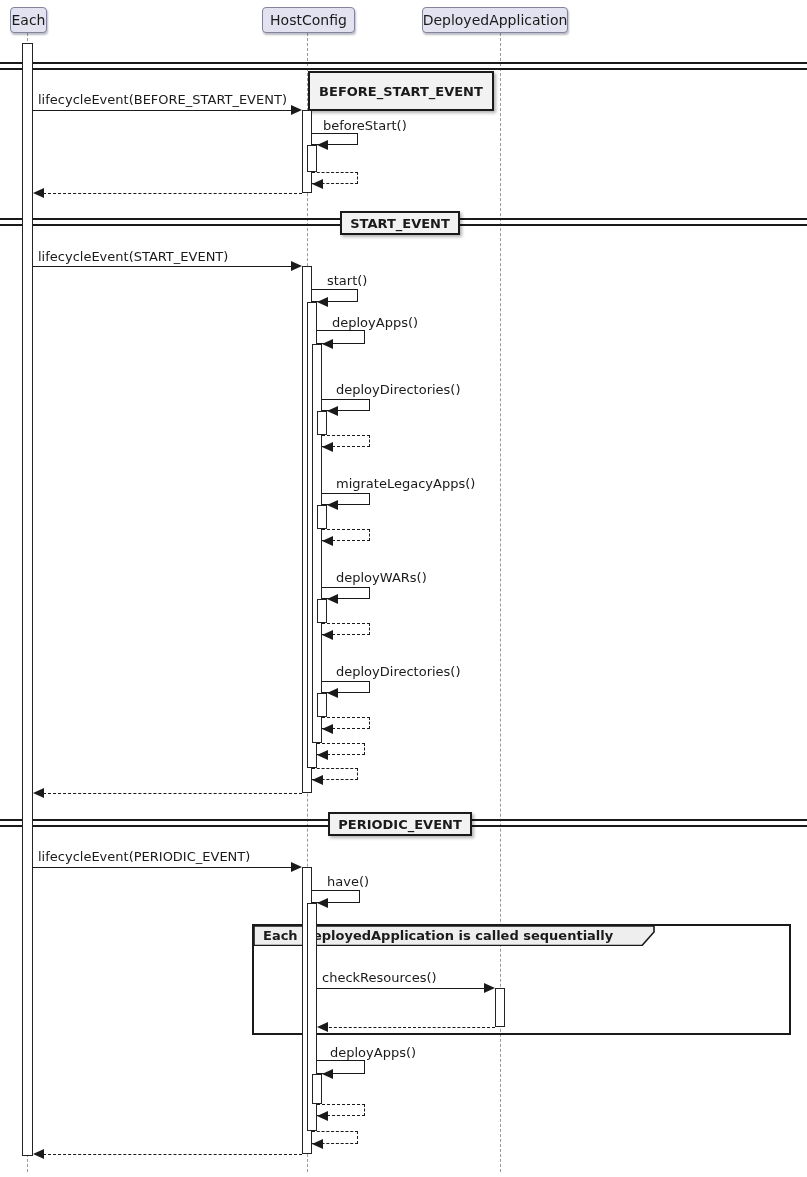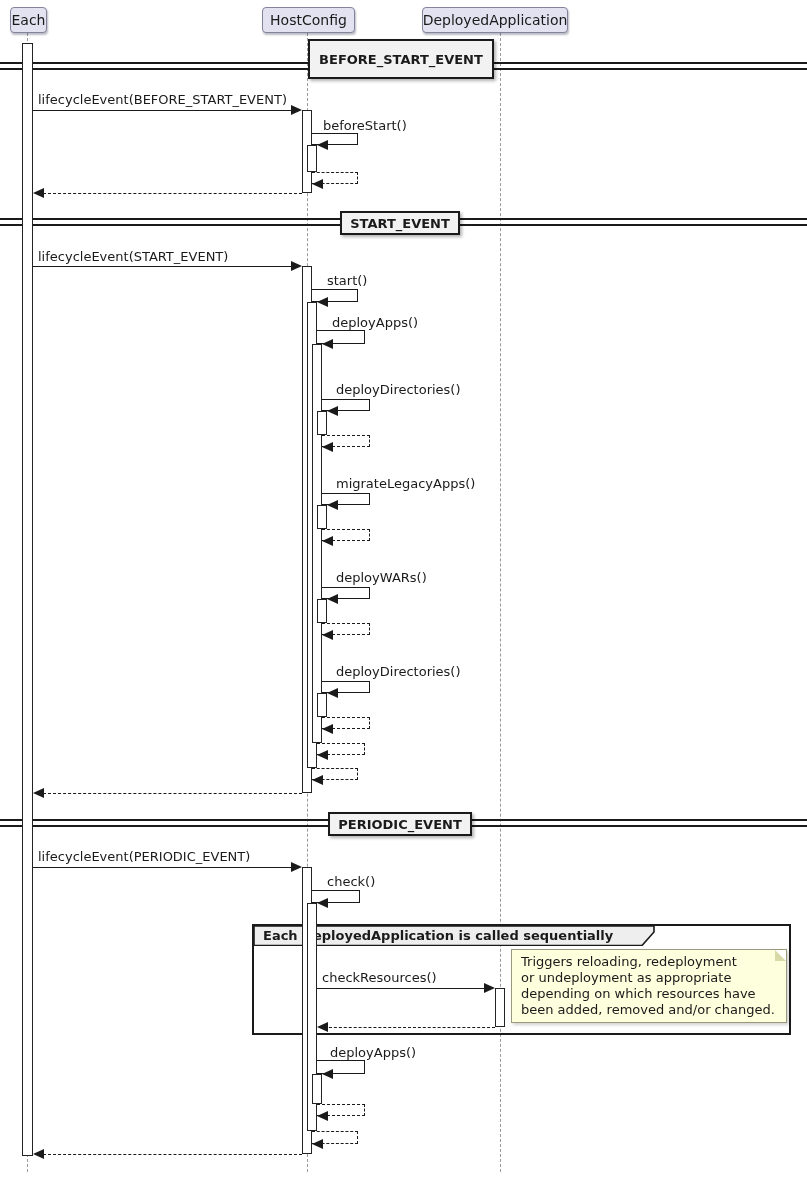--- a/index.html
+++ b/index.html
@@ -41,35 +41,31 @@
   <div class="ll" style="left:307px;top:33px;height:1139px"></div>
   <div class="ll" style="left:500px;top:33px;height:1139px"></div>
 
   <div class="dl" style="top:62px"></div>
   <div class="dl" style="top:68px"></div>
   <div class="dl" style="top:218px"></div>
   <div class="dl" style="top:224px"></div>
   <div class="dl" style="top:819px"></div>
   <div class="dl" style="top:825px"></div>
 
-  <div class="dbox" style="left:308px;top:39px;width:186px;height:40px">BEFORE_START_EVENT</div>
+  <div class="dbox" style="left:308px;top:71px;width:186px;height:40px">BEFORE_START_EVENT</div>
   <div class="dbox" style="left:340px;top:211px;width:120px;height:24px">START_EVENT</div>
   <div class="dbox" style="left:328px;top:812px;width:144px;height:24px">PERIODIC_EVENT</div>
 
   <div class="group" style="left:252px;top:924px;width:539px;height:111px">
     <svg class="ghdr" width="402" height="20">
       <path d="M0,0 H400 V6 L388,19.5 H0 Z" fill="#eeeeee" stroke="#1a1a1a" stroke-width="1.6"></path>
     </svg>
     <div class="glbl">Each DeployedApplication is called sequentially</div>
   </div>
 
-  <div class="note" style="left:511px;top:949px;width:276px">Triggers reloading, redeployment
-or undeployment as appropriate
-depending on which resources have
-been added, removed and/or changed.</div>
 
   <div class="lbl" style="left:38px;top:92px">lifecycleEvent(BEFORE_START_EVENT)</div>
   <div class="line" style="left:33px;top:110px;width:259px"></div>
   <div class="ar" style="left:291px;top:105px"></div>
 
   <div class="lbl" style="left:323px;top:118px">beforeStart()</div>
   <div class="loop" style="left:312px;top:133px;width:46px;height:12px"></div>
   <div class="al" style="left:317px;top:140px"></div>
   <div class="dloop" style="left:312px;top:172px;width:46px;height:12px"></div>
   <div class="al" style="left:312px;top:179px"></div>
@@ -118,21 +114,21 @@
   <div class="dloop" style="left:312px;top:768px;width:46px;height:12px"></div>
   <div class="al" style="left:312px;top:775px"></div>
 
   <div class="dline" style="left:43px;top:793px;width:259px"></div>
   <div class="al" style="left:33px;top:788px"></div>
 
   <div class="lbl" style="left:38px;top:849px">lifecycleEvent(PERIODIC_EVENT)</div>
   <div class="line" style="left:33px;top:867px;width:259px"></div>
   <div class="ar" style="left:291px;top:862px"></div>
 
-  <div class="lbl" style="left:327px;top:874px">check()</div>
+  <div class="lbl" style="left:327px;top:874px">have()</div>
   <div class="loop" style="left:312px;top:890px;width:48px;height:13px"></div>
   <div class="al" style="left:317px;top:898px"></div>
 
   <div class="lbl" style="left:322px;top:970px">checkResources()</div>
   <div class="line" style="left:317px;top:988px;width:170px"></div>
   <div class="ar" style="left:484px;top:983px"></div>
   <div class="dline" style="left:324px;top:1027px;width:171px"></div>
   <div class="al" style="left:317px;top:1022px"></div>
 
   <div class="lbl" style="left:330px;top:1045px">deployApps()</div>

